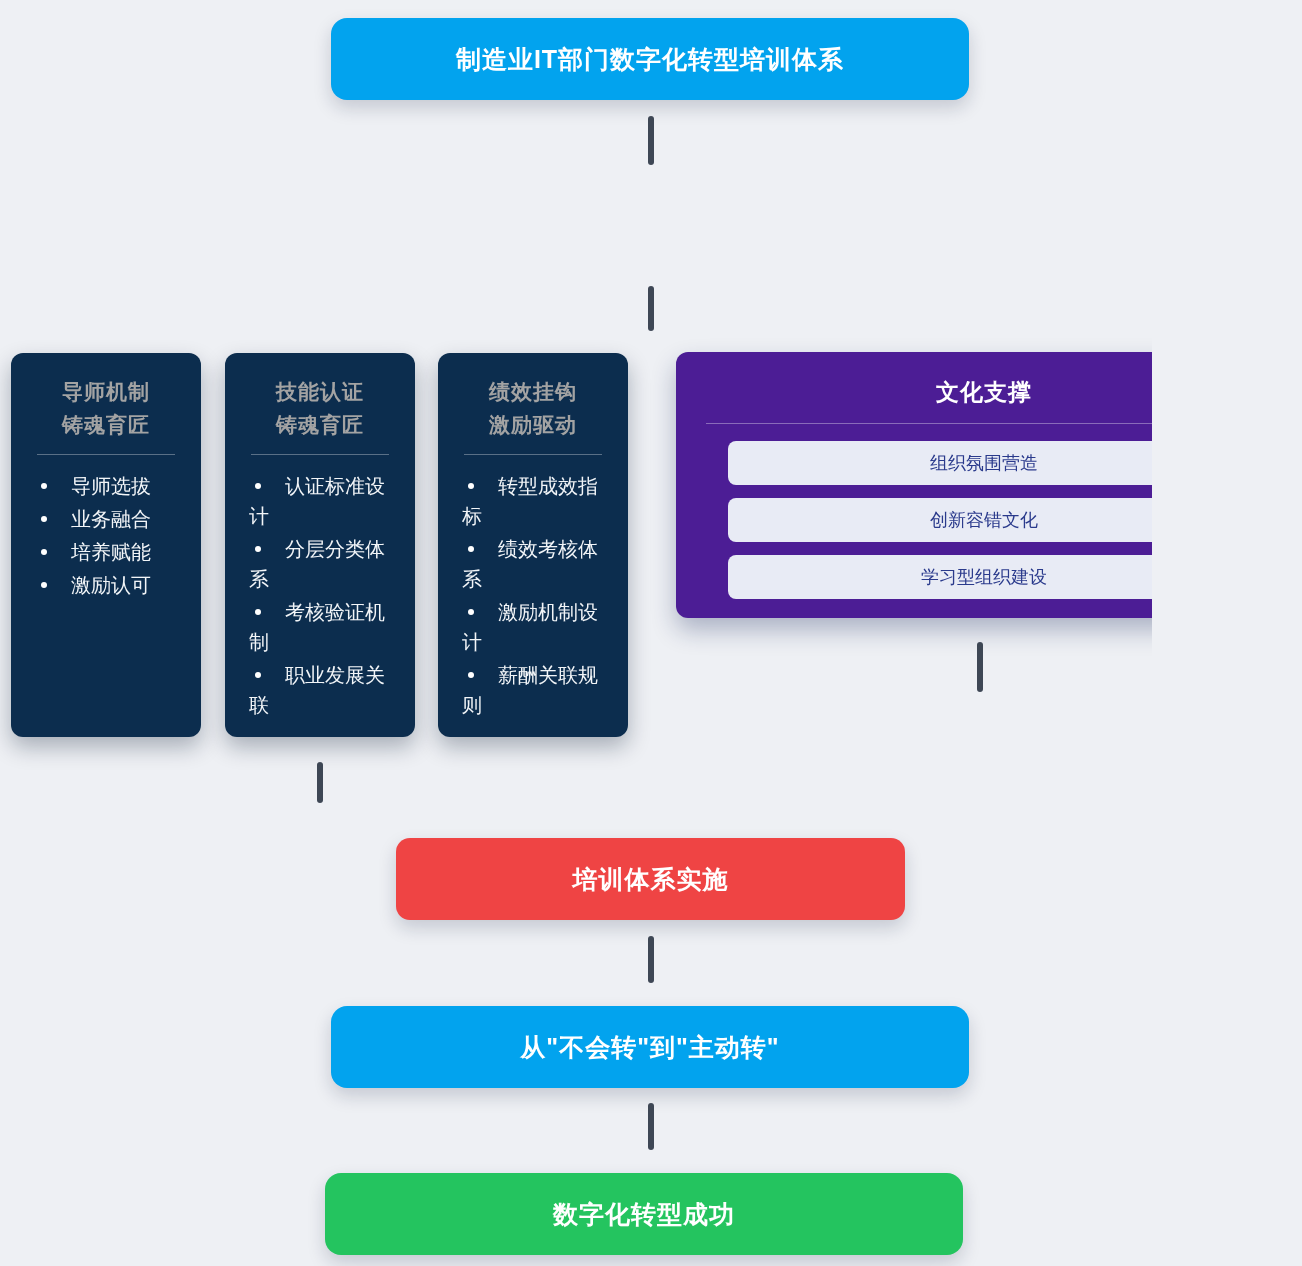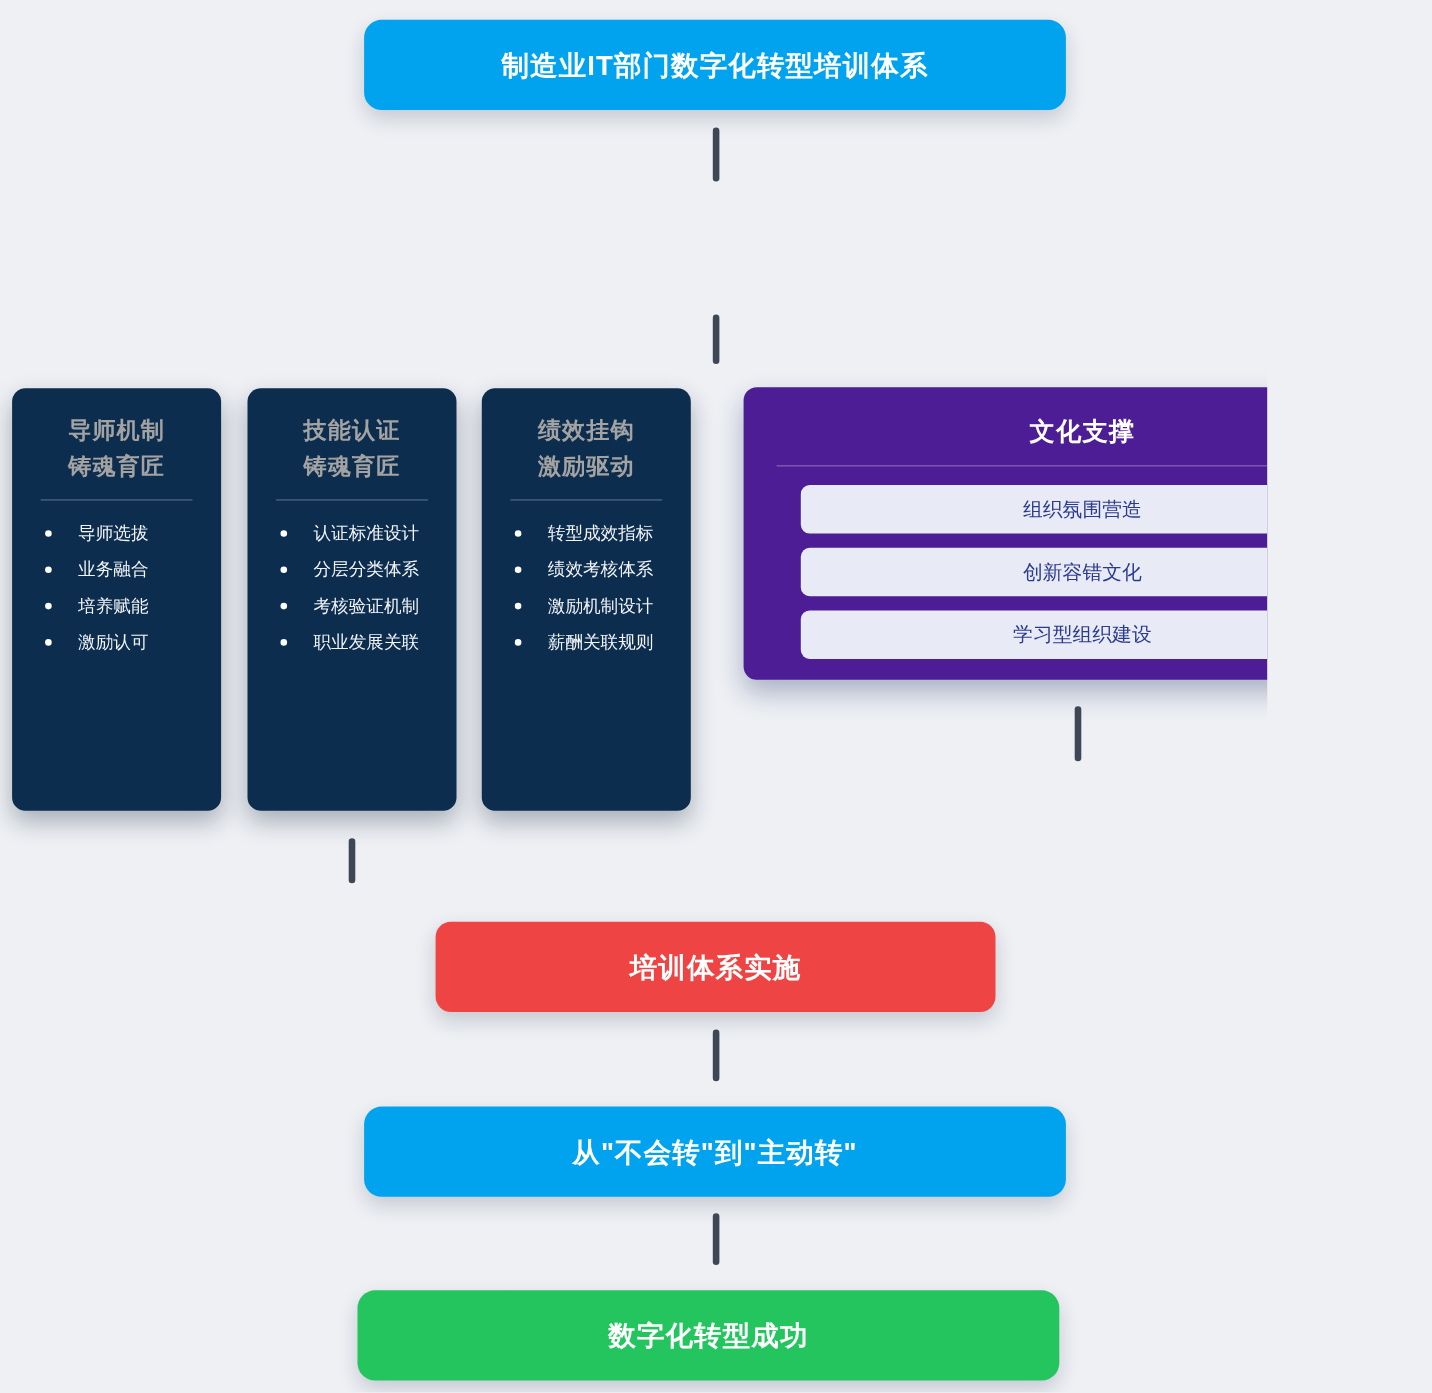--- a/index.html
+++ b/index.html
@@ -73,23 +73,22 @@
     letter-spacing: 1px;
   }
   .pillar-divider {
     height: 1px;
     background: rgba(255, 255, 255, 0.32);
     margin: 13px 2px 0 2px;
   }
   .bullets {
     list-style: none;
     margin-top: 16px;
-    font-size: 16px;
+    font-size: 20px;
     line-height: 30px;
-    font-family: Liberation Serif, serif;
   }
   .bullets li { margin-bottom: 3px; }
   .dot {
     display: inline-block;
     width: 6px;
     height: 6px;
     border-radius: 50%;
     background: #ffffff;
     vertical-align: middle;
     margin: -3px 24px 0 6px;

